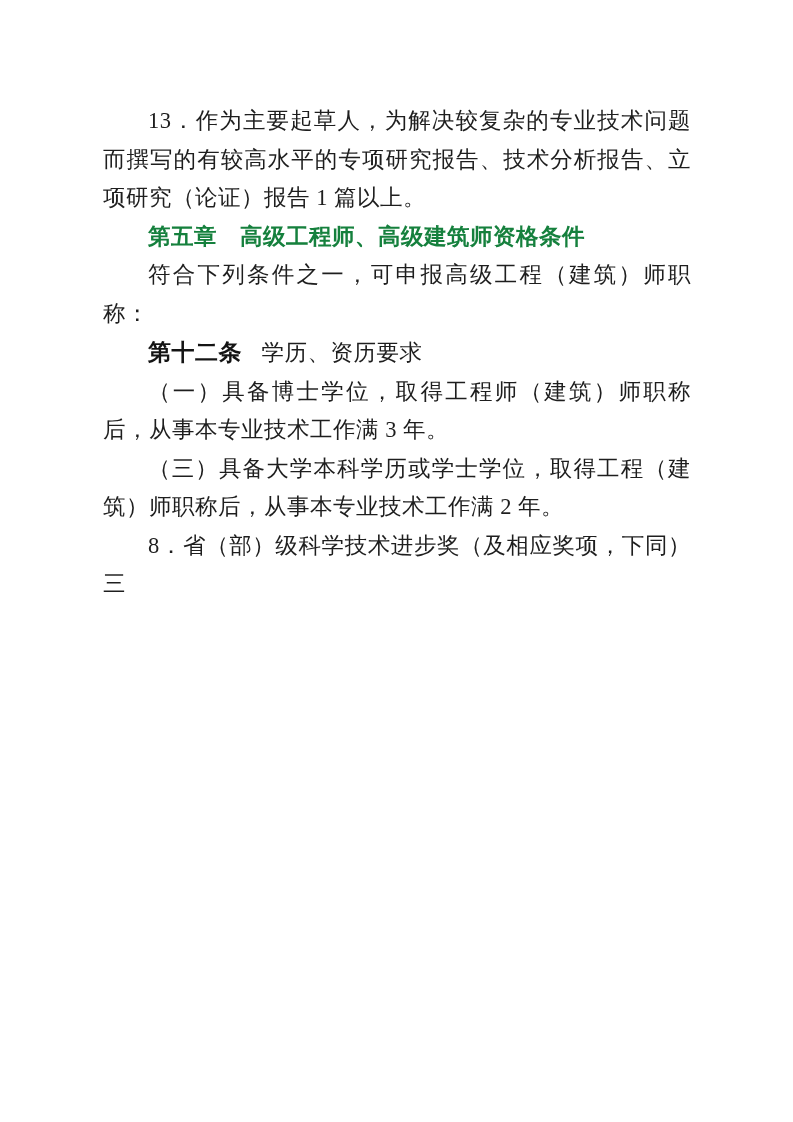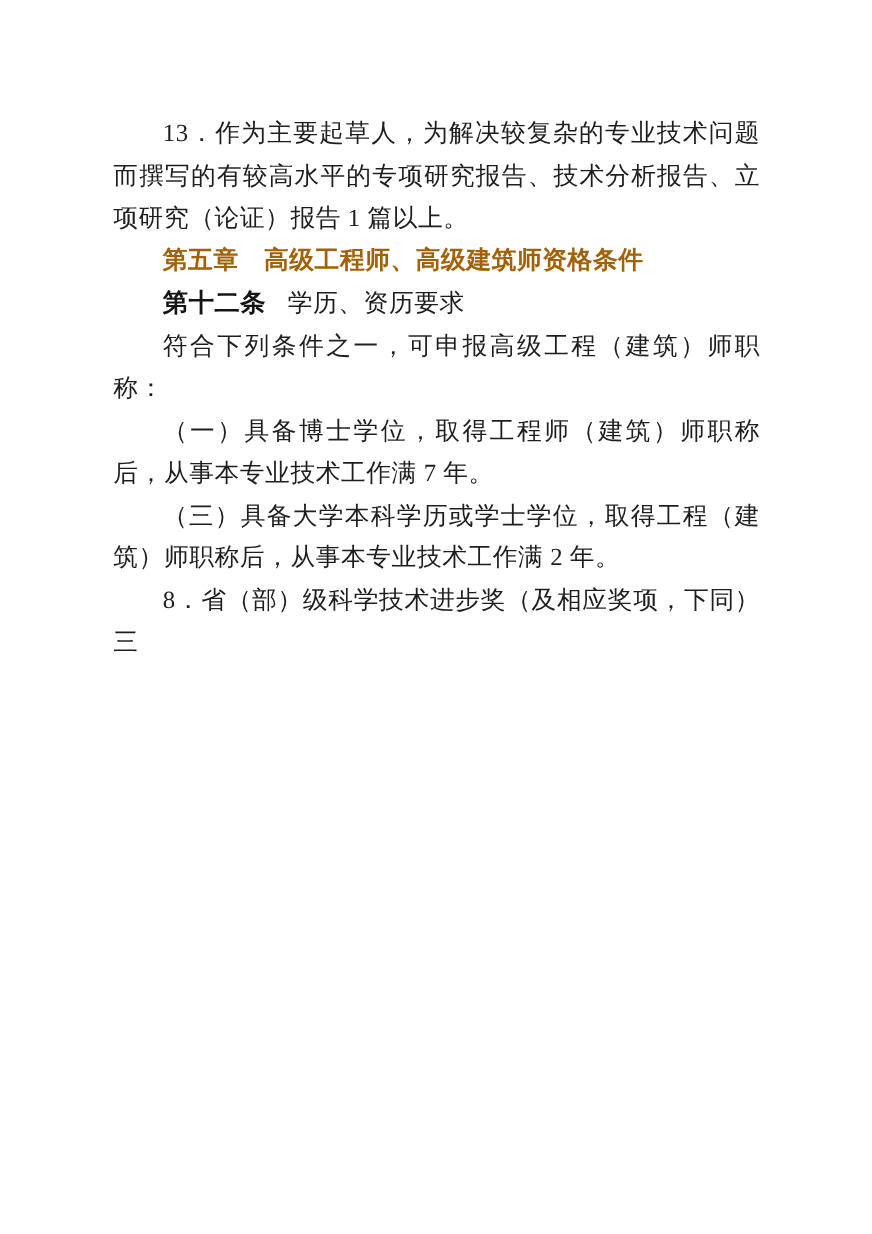--- a/index.html
+++ b/index.html
@@ -32,21 +32,21 @@
   }
   .chapter {
     margin: 30px 0 40px 0;
     font-family: Liberation Sans, sans-serif;
     font-weight: 700;
     font-size: 28px;
     line-height: 40px;
     text-align: center;
     text-indent: 0;
     letter-spacing: 1px;
-    color: #a16207;
+    color: #15803d;
   }
   .article-label {
     font-family: "Liberation Sans", "DejaVu Sans", sans-serif;
     font-weight: 700;
     font-size: 23px;
     margin-right: 0.85em;
     color: #141414;
   }
   .footer {
     position: absolute;
@@ -60,25 +60,25 @@
 </style>
 </head>
 <body>
 
 <div class="page">
   <div class="content">
     <p>13．作为主要起草人，为解决较复杂的专业技术问题而撰写的有较高水平的专项研究报告、技术分析报告、立项研究（论证）报告 1 篇以上。</p>
 
     <p class="chapter">第五章　高级工程师、高级建筑师资格条件</p>
 
+    <p>符合下列条件之一，可申报高级工程（建筑）师职称：</p>
+
     <p><span class="article-label">第十二条</span><span>学历、资历要求</span></p>
 
-    <p>符合下列条件之一，可申报高级工程（建筑）师职称：</p>
-
-    <p>（一）具备博士学位，取得工程师（建筑）师职称后，从事本专业技术工作满 7 年。</p>
+    <p>（一）具备博士学位，取得工程师（建筑）师职称后，从事本专业技术工作满 3 年。</p>
     <p>（三）具备大学本科学历或学士学位，取得工程（建筑）师职称后，从事本专业技术工作满 2 年。</p>
 
     <p>8．省（部）级科学技术进步奖（及相应奖项，下同）三</p>
   </div>
 
   <div class="footer">
     <span>— 8 —</span>
   </div>
 </div>
 

